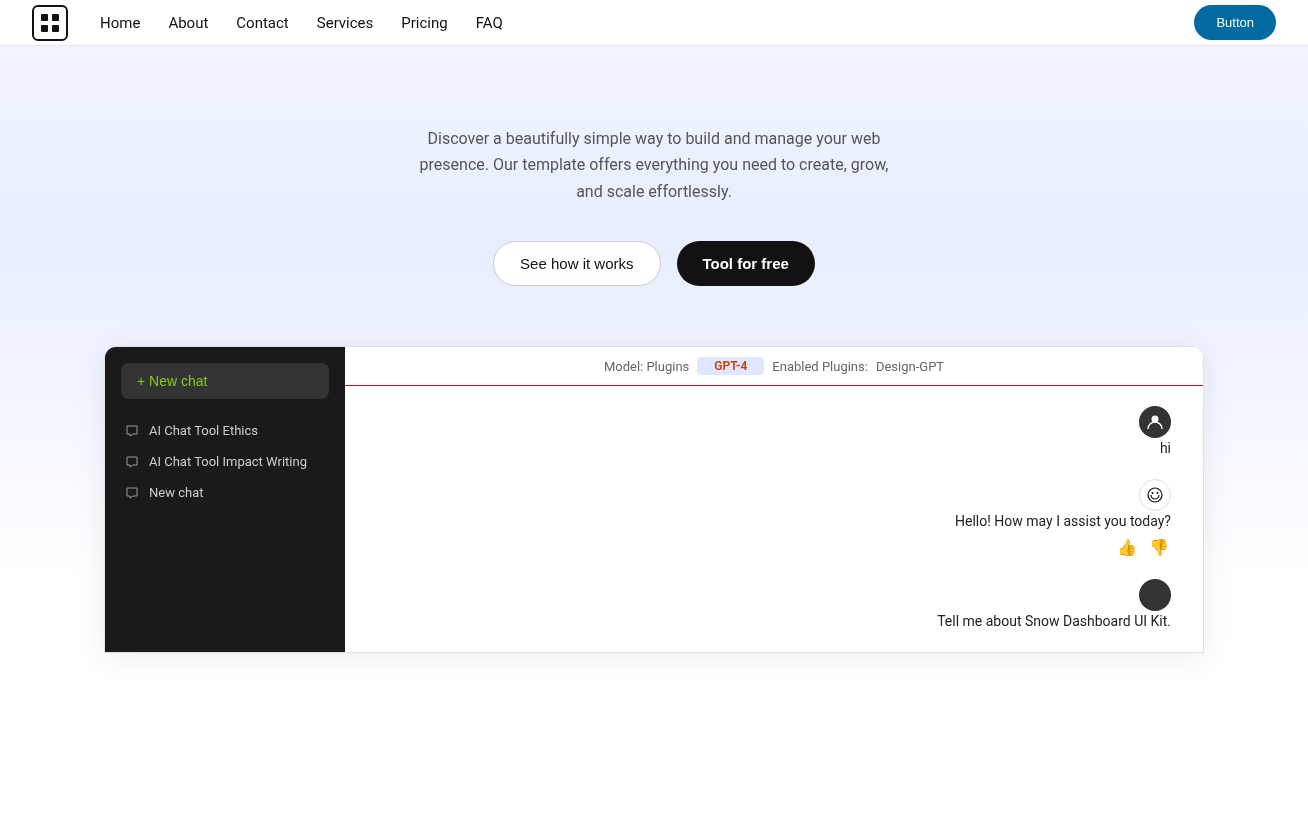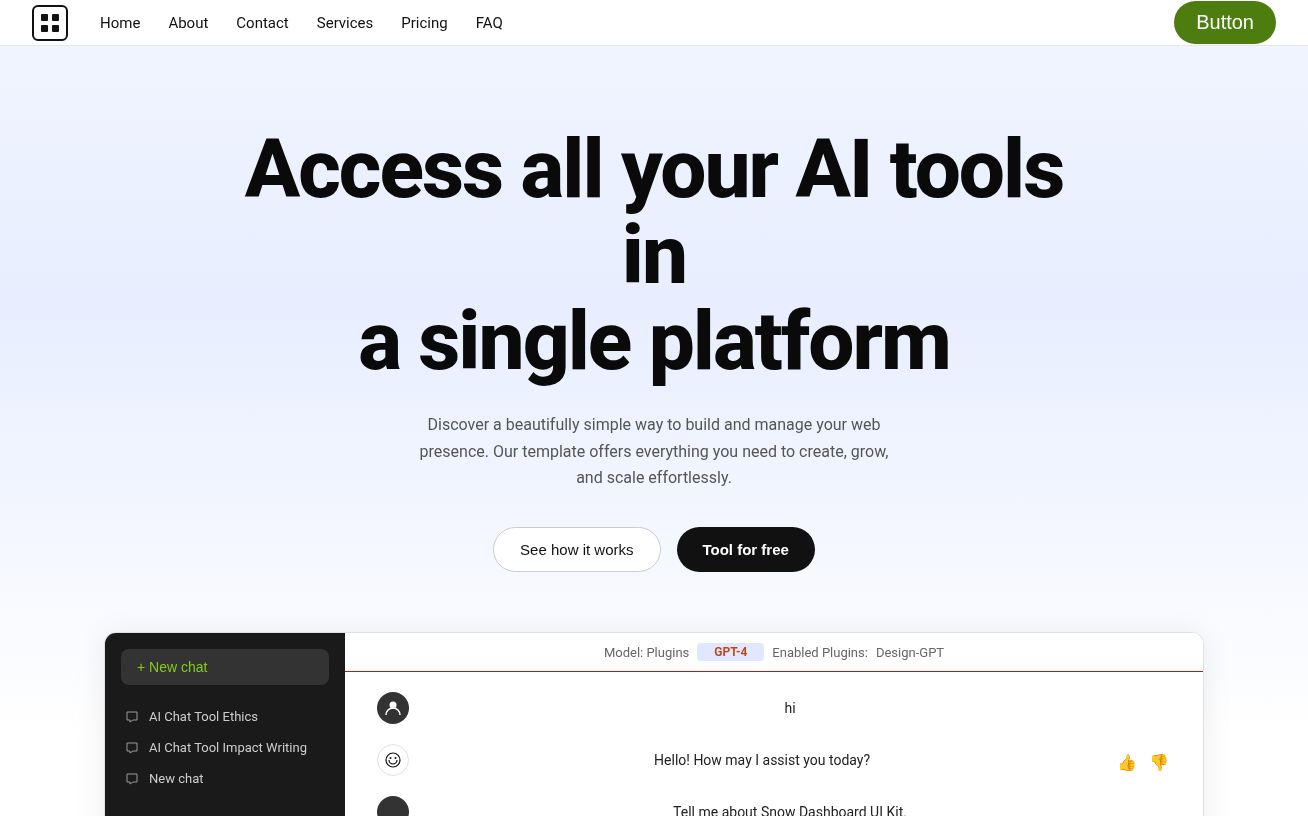--- a/index.html
+++ b/index.html
@@ -42,26 +42,26 @@
       gap: 28px;
       flex: 1;
     }
     .nav-links a {
       text-decoration: none;
       color: #111;
       font-size: 15px;
       font-weight: 400;
     }
     .nav-cta-btn {
-      background: #4d7c0f;
+      background: #0369a1;
       color: #fff;
       border: none;
       border-radius: 999px;
       padding: 10px 22px;
-      font-size: 20px;
+      font-size: 13px;
       font-weight: 500;
       cursor: pointer;
     }
 
     
     .hero {
       background: linear-gradient(180deg, #f0f4ff 0%, #e8eeff 30%, #ffffff 80%);
       text-align: center;
       padding: 80px 40px 60px;
     }
@@ -184,21 +184,22 @@
       font-weight: 600;
     }
     .chat-messages {
       padding: 20px 32px;
       display: flex;
       flex-direction: column;
       gap: 20px;
     }
     .msg-row {
       display: flex;
-      align-items: center;
+      align-items: flex-end;
+      flex-direction: column;
     }
     .msg-avatar {
       width: 32px;
       height: 32px;
       border-radius: 50%;
       background: #222;
       display: flex;
       align-items: center;
       justify-content: center;
       flex-shrink: 0;
@@ -255,24 +256,20 @@
     <a>About</a>
     <a>Contact</a>
     <a>Services</a>
     <a>Pricing</a>
     <a>FAQ</a>
   </div>
   <button class="nav-cta-btn">Button</button>
 </nav>
 
 <section class="hero">
-  <h1>
-    <span>Access all your AI tools in</span><br>
-    <span>a single platform</span>
-  </h1>
   <p class="hero-subtitle">Discover a beautifully simple way to build and manage your web presence. Our template offers everything you need to create, grow, and scale effortlessly.</p>
   <div class="hero-buttons">
     <button class="btn-outline">See how it works</button>
     <button class="btn-solid">Tool for free</button>
   </div>
 
   <div class="chat-preview">
 
     <div class="chat-sidebar">
       <button class="new-chat-btn">+ New chat</button>

